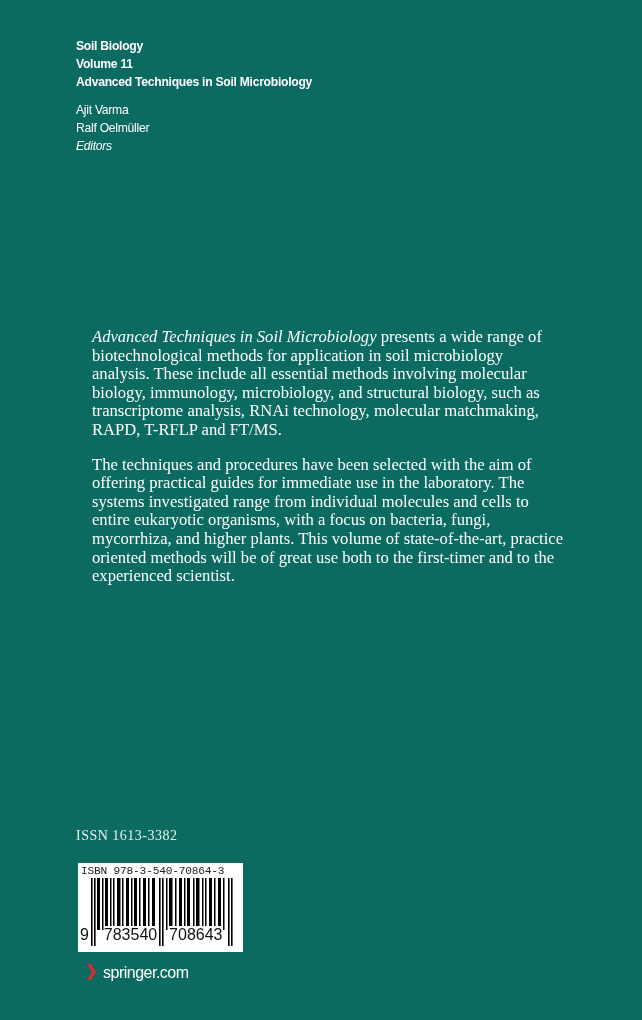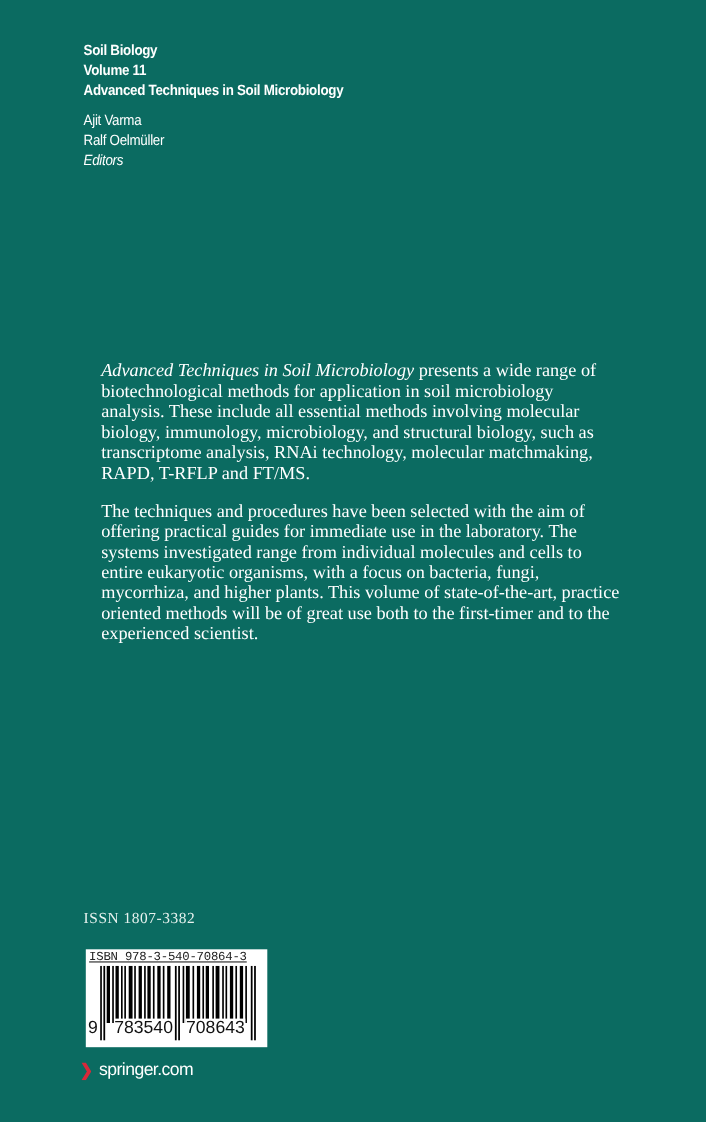--- a/index.html
+++ b/index.html
@@ -5,25 +5,25 @@
   html, body { margin:0; padding:0; }
   body { width:642px; height:1020px; background:#0b6b61; position:relative; overflow:hidden; color:#fff; }
   .series { position:absolute; left:76px; top:37px; font-family:"Liberation Sans", sans-serif; font-weight:bold; font-size:13.5px; line-height:18px; letter-spacing:-0.3px; transform:scaleX(0.9); transform-origin:left top; }
   .editors { position:absolute; left:76px; top:101px; font-family:"Liberation Sans", sans-serif; font-size:13.5px; line-height:18px; letter-spacing:-0.3px; transform:scaleX(0.9); transform-origin:left top; }
   .editors .role { font-style:italic; }
   .blurb { position:absolute; left:76px; top:312px; width:504px; font-family:"Liberation Serif", serif; font-size:16.6px; line-height:18.6px; }
   .blurb p { margin:16px; }
   .blurb em { font-style:italic; }
   .issn { position:absolute; left:76px; top:828px; font-family:"Liberation Serif", serif; font-size:14px; letter-spacing:0.5px; color:#e8f2ef; }
   .barcode-box { position:absolute; left:78px; top:863px; width:165px; height:89px; background:#fff; }
-  .isbn-text { position:absolute; left:3px; top:2px; font-family:"Liberation Mono", monospace; font-size:11.2px; color:#222; white-space:nowrap; letter-spacing:-0.2px;text-decoration:underline; }
+  .isbn-text { position:absolute; left:3px; top:2px; font-family:"Liberation Mono", monospace; font-size:11.2px; color:#222; white-space:nowrap; letter-spacing:-0.2px; }
   .bars { position:absolute; left:13px; top:15px; width:142px; height:68px; }
   .digits { position:absolute; left:2px; top:63px; font-family:"Liberation Sans", sans-serif; font-size:16px; color:#111; white-space:nowrap; background:transparent; }
   .digits span.bg { background:#fff; }
-  .springer { position:absolute; left:74px; top:964px; font-family:"Liberation Sans", sans-serif; font-size:16px; letter-spacing:-0.5px; display:flex; align-items:flex-end; }
+  .springer { position:absolute; left:87px; top:964px; font-family:"Liberation Sans", sans-serif; font-size:16px; letter-spacing:-0.5px; display:flex; align-items:flex-start; }
   .springer .chev { width:9px; height:16px; margin-right:7px; }
 </style>
 </head>
 <body>
 
 <div class="series">
   <div>Soil Biology</div>
   <div>Volume 11</div>
   <div>Advanced Techniques in Soil Microbiology</div>
 </div>
@@ -32,21 +32,21 @@
   <div>Ajit Varma</div>
   <div>Ralf Oelmüller</div>
   <div class="role">Editors</div>
 </div>
 
 <div class="blurb">
   <p><em>Advanced Techniques in Soil Microbiology</em><span> presents a wide range of biotechnological methods for application in soil microbiology analysis. These include all essential methods involving molecular biology, immunology, microbiology, and structural biology, such as transcriptome analysis, RNAi technology, molecular matchmaking, RAPD, T-RFLP and FT/MS.</span></p>
   <p>The techniques and procedures have been selected with the aim of offering practical guides for immediate use in the laboratory. The systems investigated range from individual molecules and cells to entire eukaryotic organisms, with a focus on bacteria, fungi, mycorrhiza, and higher plants. This volume of state-of-the-art, practice oriented methods will be of great use both to the first-timer and to the experienced scientist.</p>
 </div>
 
-<div class="issn">ISSN 1807-3382</div>
+<div class="issn">ISSN 1613-3382</div>
 
 <div class="barcode-box">
   <div class="isbn-text">ISBN 978-3-540-70864-3</div>
   <svg class="bars" viewBox="0 0 142 68" preserveAspectRatio="none">
     <g fill="#000">
       <rect x="0" y="0" width="1.6" height="68"></rect>
         <rect x="3" y="0" width="1.6" height="68"></rect>
       <rect x="6" y="0" width="3" height="52"></rect>
         <rect x="11" y="0" width="1.5" height="52"></rect>
       <rect x="14" y="0" width="3" height="52"></rect>

